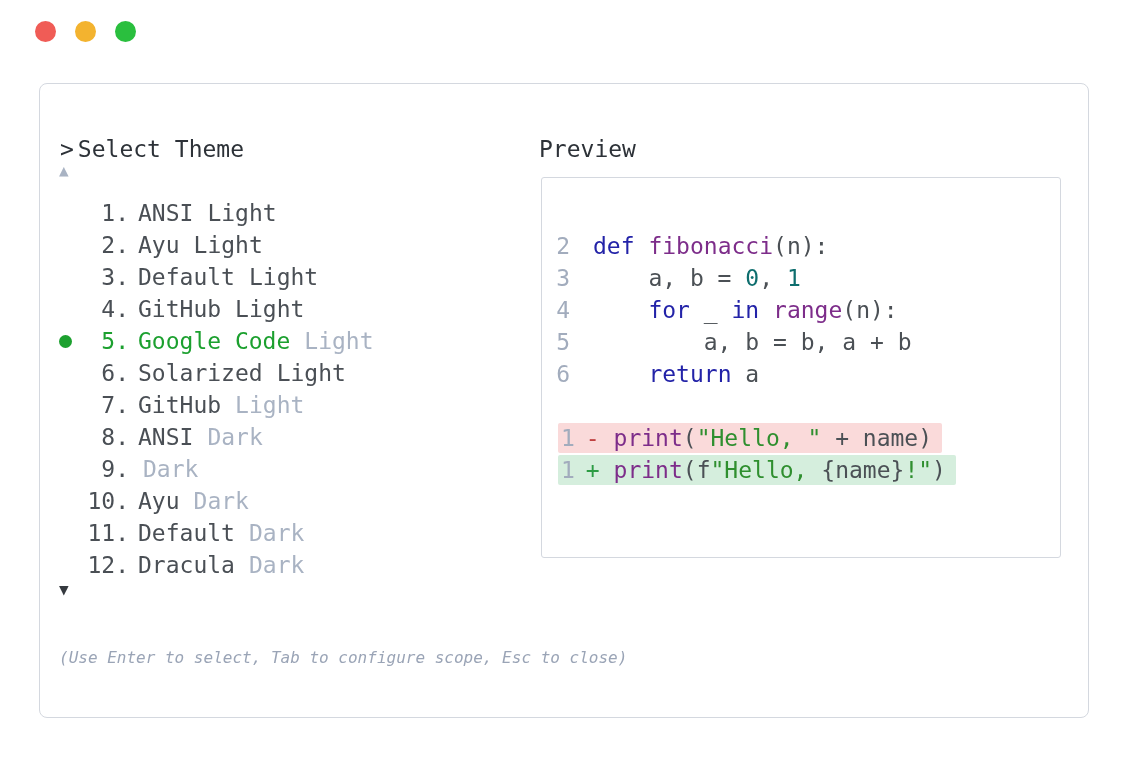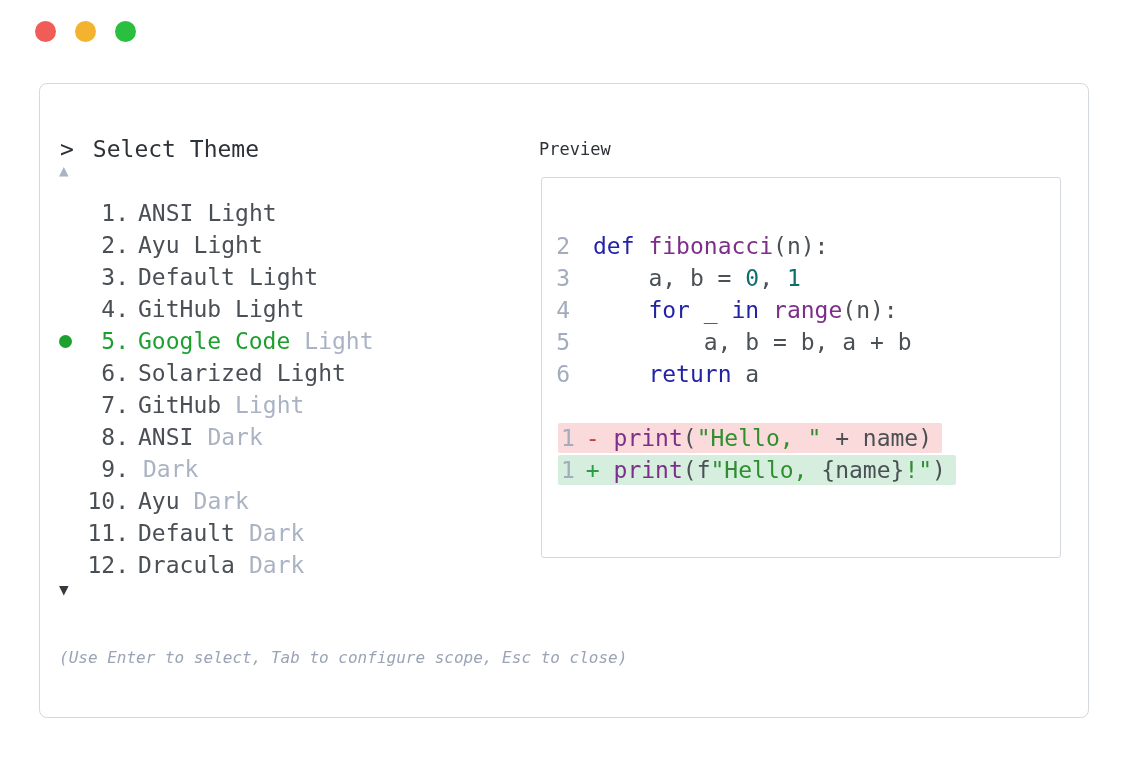--- a/index.html
+++ b/index.html
@@ -21,24 +21,24 @@
 
   
   .panel{
     position:absolute;left:39px;top:83px;width:1050px;height:635px;
     background:#fff;border:1.5px solid var(--border);border-radius:8px;
   }
   .prompt{
     position:absolute;left:20px;top:49px;height:32px;line-height:32px;
     font-size:23px;color:var(--text-dark);white-space:pre;
   }
-  .prompt .title{margin-left:19px;}
+  .prompt .title{margin-left:4px;}
   .preview-label{
     position:absolute;left:499px;top:49px;height:32px;line-height:32px;
-    font-size:17px;color:var(--text-dark);text-align:center;
+    font-size:23px;color:var(--text-dark);text-align:center;
   }
   .scroll-up{
     position:absolute;left:19px;top:76px;font-size:16px;line-height:22px;
     color:var(--muted-light);cursor:default;
   }
   .scroll-down{
     position:absolute;left:19px;top:495px;font-size:16px;line-height:22px;
     color:var(--arrow-dark);cursor:default;
   }
   .theme-list{position:absolute;left:0;top:113px;width:480px;}

